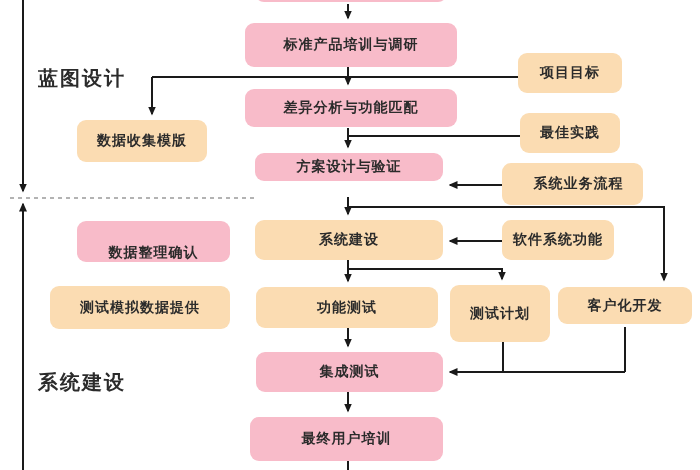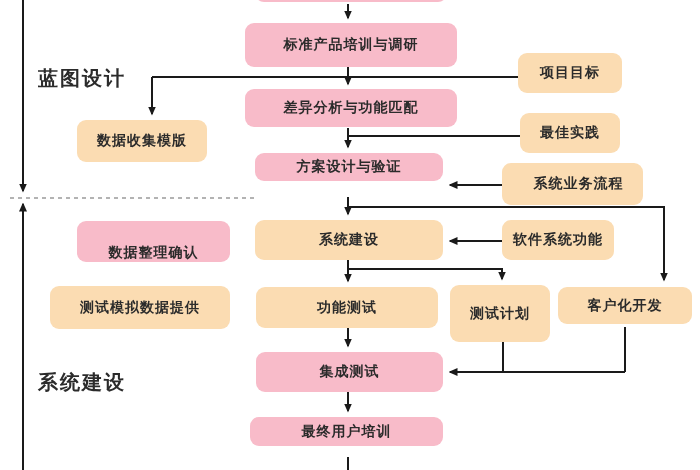--- a/index.html
+++ b/index.html
@@ -86,21 +86,21 @@
     </div>
   <div class="node orange" style="left:255px;top:220px;width:188px;height:40px;">
       <span>系统建设</span>
     </div>
   <div class="node orange" style="left:256px;top:287px;width:182px;height:41px;text-align:center;">
       <span>功能测试</span>
     </div>
   <div class="node pink" style="left:256px;top:352px;width:187px;height:40px;">
       <span>集成测试</span>
     </div>
-  <div class="node pink" style="left:250px;top:417px;width:193px;height:29px;">
+  <div class="node pink" style="left:250px;top:417px;width:193px;height:44px;">
       <span>最终用户培训</span>
     </div>
 
   <div class="node orange" style="left:77px;top:120px;width:130px;height:42px;">
       <span>数据收集模版</span>
     </div>
   <div class="node pink" style="left:77px;top:221px;width:153px;height:41px;align-items:flex-end;">
       <span>数据整理确认</span>
     </div>
   <div class="node orange" style="left:38px;top:286px;width:180px;height:43px;margin-left:12px;">

